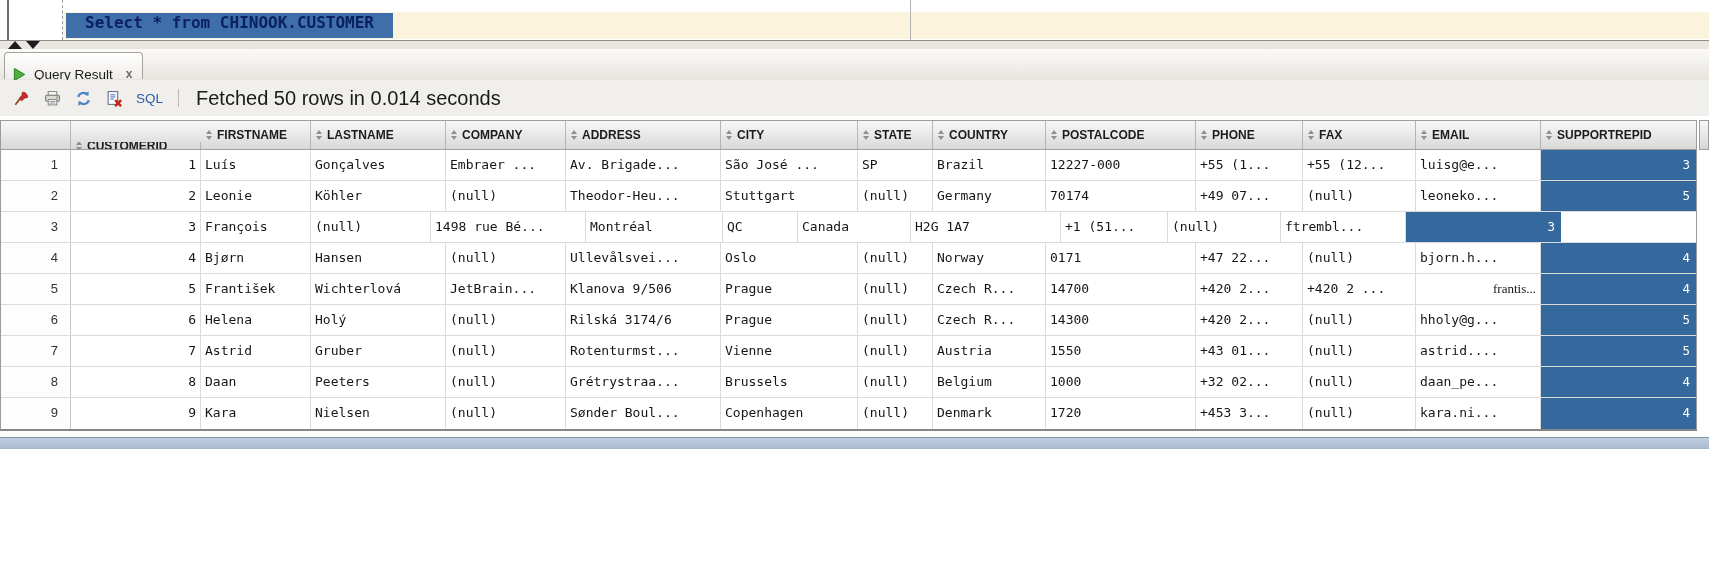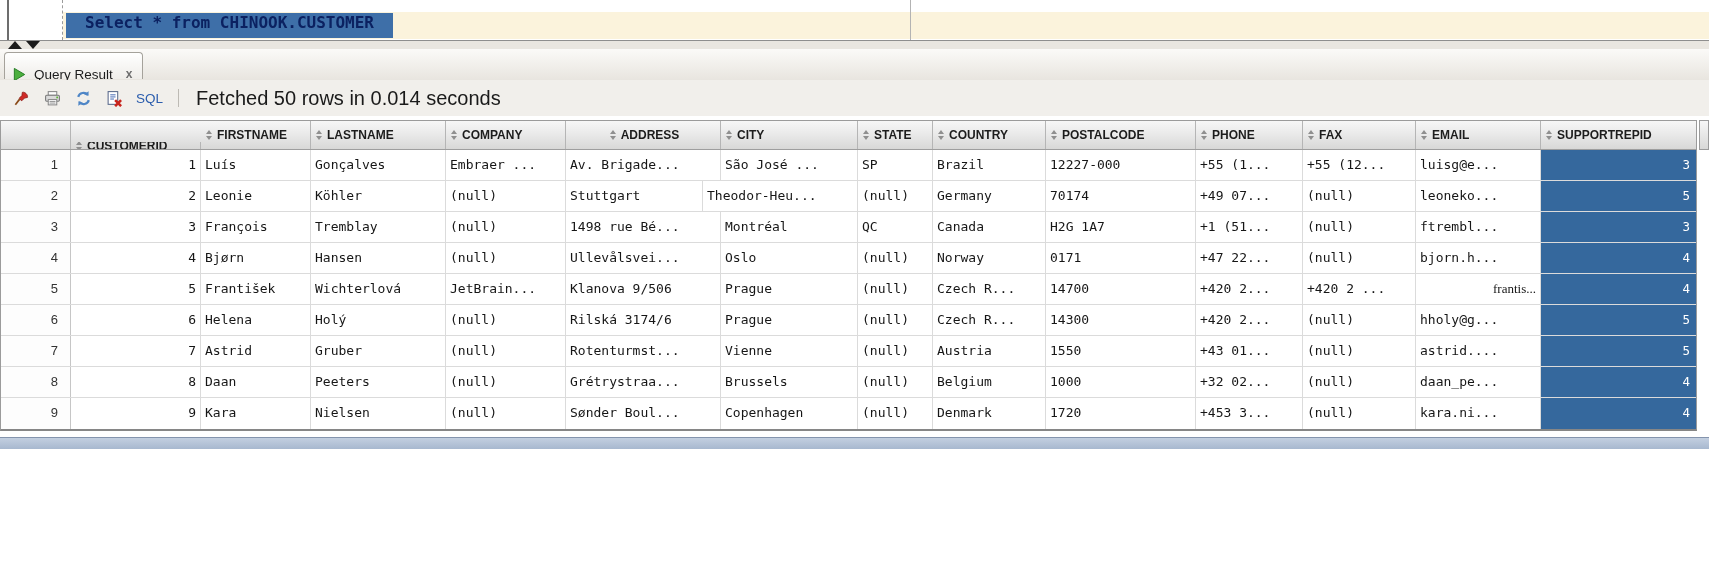--- a/index.html
+++ b/index.html
@@ -162,21 +162,21 @@
           </span>
           <span>LASTNAME</span>
         </div>
         <div class="hcell" style="width: 120px;">
           <span class="sorticon">
             <i class="tu"></i>
             <i class="td"></i>
           </span>
           <span>COMPANY</span>
         </div>
-        <div class="hcell" style="width: 155px; justify-content: center;">
+        <div class="hcell" style="width: 155px;">
           <span class="sorticon">
             <i class="tu"></i>
             <i class="td"></i>
           </span>
           <span>ADDRESS</span>
         </div>
         <div class="hcell" style="width: 137px;">
           <span class="sorticon">
             <i class="tu"></i>
             <i class="td"></i>
@@ -249,35 +249,34 @@
           <div class="cell" style="width: 113px; text-align: left;">+55 (12...</div>
           <div class="cell" style="width: 125px; text-align: left;">luisg@e...</div>
           <div class="cell selcol" style="width: 155px; text-align: right;">3</div>
         </div>
         <div class="grow">
           <div class="cell rownum" style="width: 70px; text-align: right;">2</div>
           <div class="cell" style="width: 130px; text-align: right;">2</div>
           <div class="cell" style="width: 110px; text-align: left;">Leonie</div>
           <div class="cell" style="width: 135px; text-align: left;">Köhler</div>
           <div class="cell" style="width: 120px; text-align: left;">(null)</div>
+          <div class="cell" style="width: 155px; text-align: left;">Theodor-Heu...</div>
           <div class="cell" style="width: 137px; text-align: left;">Stuttgart</div>
-          <div class="cell" style="width: 155px; text-align: left;">Theodor-Heu...</div>
           <div class="cell" style="width: 75px; text-align: left;">(null)</div>
           <div class="cell" style="width: 113px; text-align: left;">Germany</div>
           <div class="cell" style="width: 150px; text-align: left;">70174</div>
           <div class="cell" style="width: 107px; text-align: left;">+49 07...</div>
           <div class="cell" style="width: 113px; text-align: left;">(null)</div>
           <div class="cell" style="width: 125px; text-align: left;">leoneko...</div>
           <div class="cell selcol" style="width: 155px; text-align: right;">5</div>
         </div>
         <div class="grow">
           <div class="cell rownum" style="width: 70px; text-align: right;">3</div>
           <div class="cell" style="width: 130px; text-align: right;">3</div>
           <div class="cell" style="width: 110px; text-align: left;">François</div>
-          <div class="cell" style="width: 135px; text-align: left;">Tremblay</div>
           <div class="cell" style="width: 120px; text-align: left;">(null)</div>
           <div class="cell" style="width: 155px; text-align: left;">1498 rue Bé...</div>
           <div class="cell" style="width: 137px; text-align: left;">Montréal</div>
           <div class="cell" style="width: 75px; text-align: left;">QC</div>
           <div class="cell" style="width: 113px; text-align: left;">Canada</div>
           <div class="cell" style="width: 150px; text-align: left;">H2G 1A7</div>
           <div class="cell" style="width: 107px; text-align: left;">+1 (51...</div>
           <div class="cell" style="width: 113px; text-align: left;">(null)</div>
           <div class="cell" style="width: 125px; text-align: left;">ftrembl...</div>
           <div class="cell selcol" style="width: 155px; text-align: right;">3</div>

